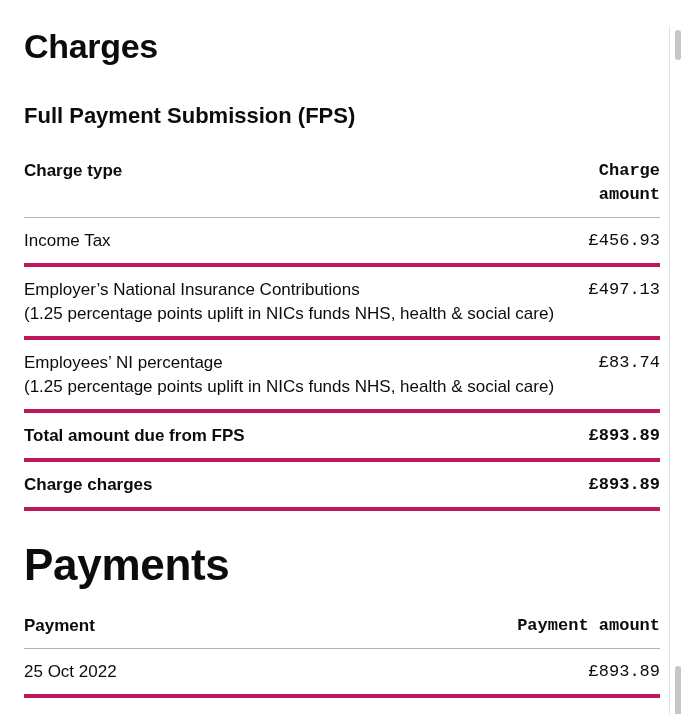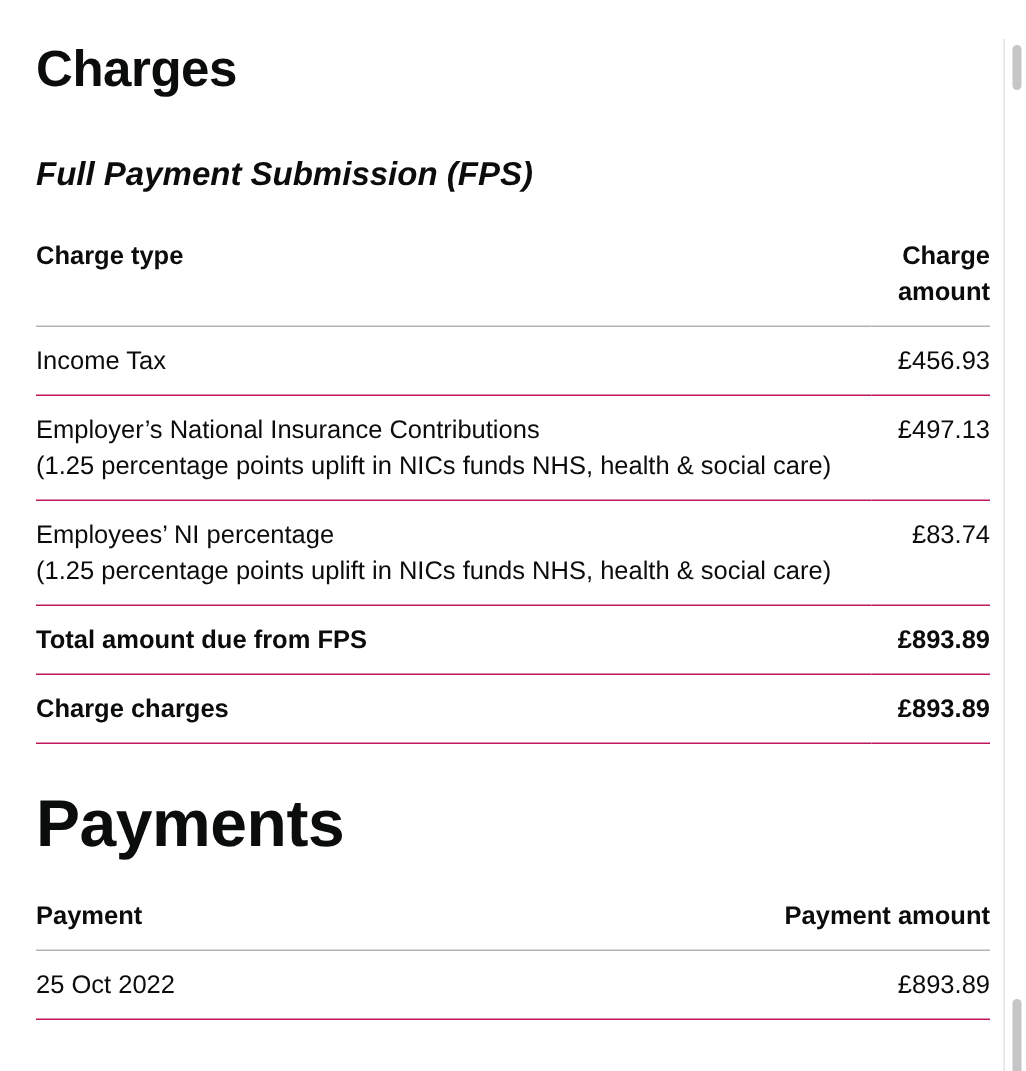--- a/index.html
+++ b/index.html
@@ -51,40 +51,40 @@
     line-height: 40px;
     font-weight: bold;
     margin: 26px 0 0 0;
     letter-spacing: -0.3px;
   }
   h2.heading-m {
     font-size: 22px;
     line-height: 28px;
     font-weight: bold;
     margin: 36px 0 0 0;
-    font-style: italic;
   }
   table.charges-table,
   table.payments-table {
     width: 100%;
     border-collapse: collapse;
     margin-top: 18px;
     font-size: 17px;
     line-height: 24px;
   }
   table th, table td {
     text-align: left;
     vertical-align: top;
     padding: 11px 0 10px 0;
-    border-bottom: 1px solid #be185d;
+    border-bottom: 4px solid #be185d;
   }
   table th.num, table td.num {
     text-align: right;
     white-space: nowrap;
     padding-left: 14px;
+    font-family: Liberation Mono, monospace;
   }
   table thead th {
     font-weight: bold;
     border-bottom: 1px solid #b1b4b6;
     padding-bottom: 10px;
   }
   thead th.num .stack {
     display: block;
   }
   td.bold, th.bold {

